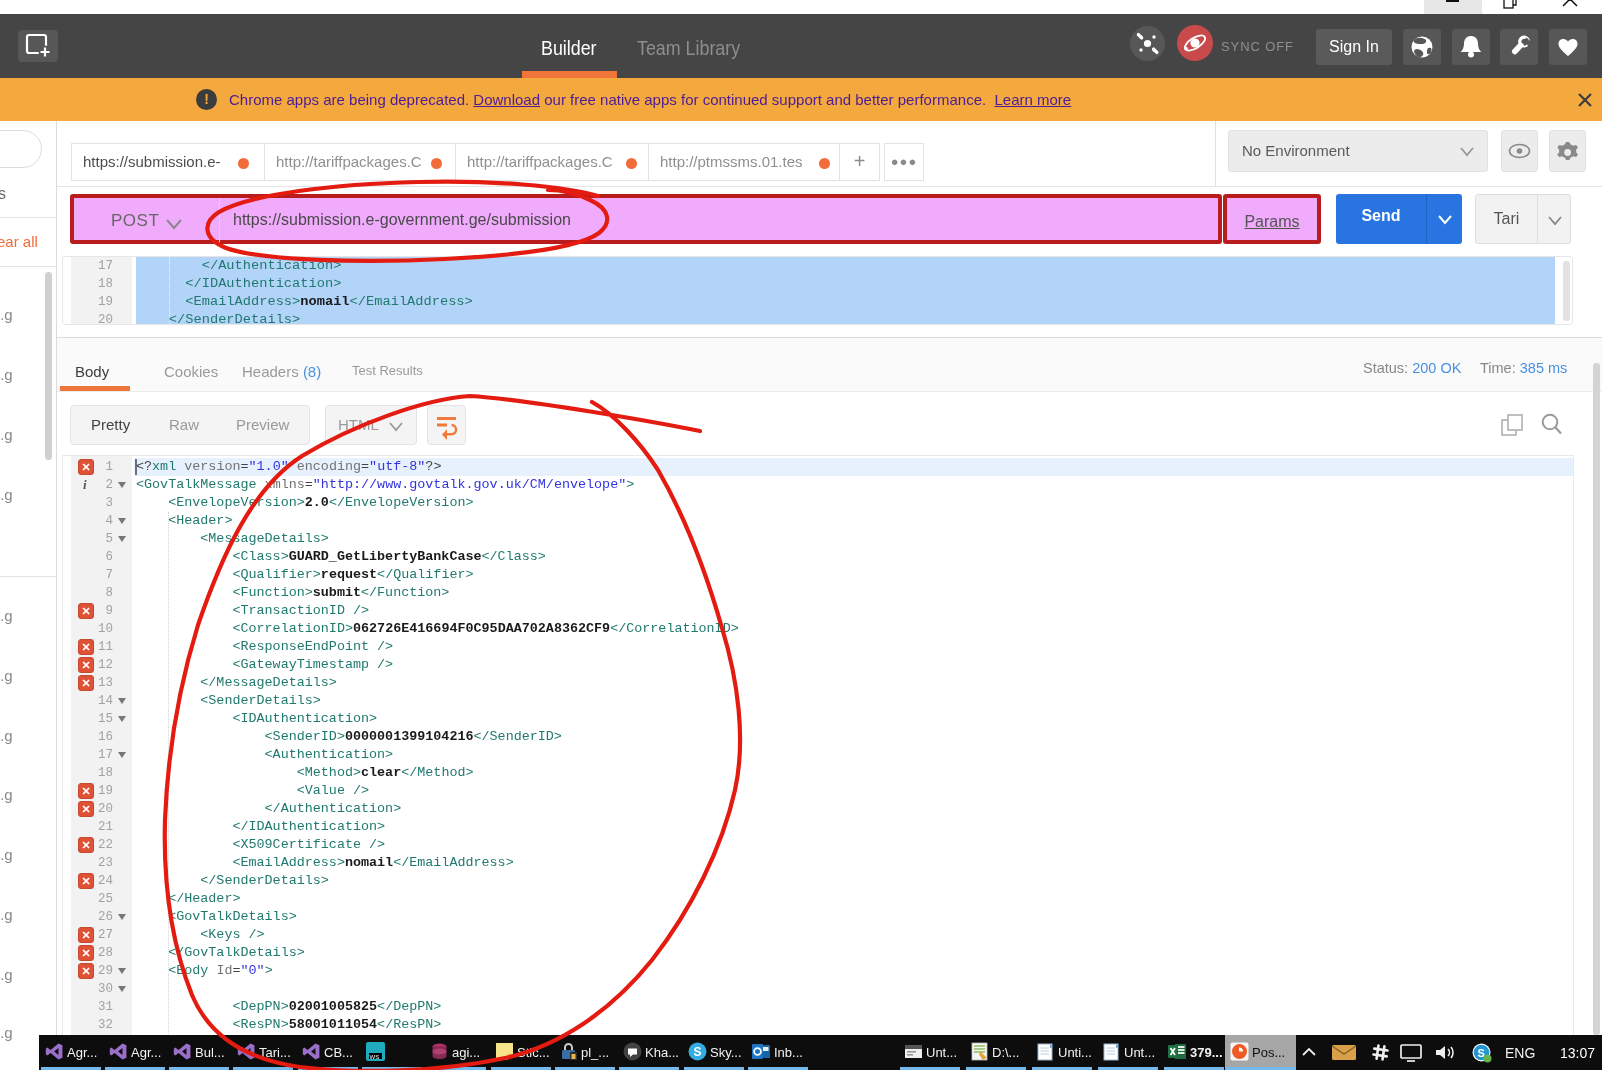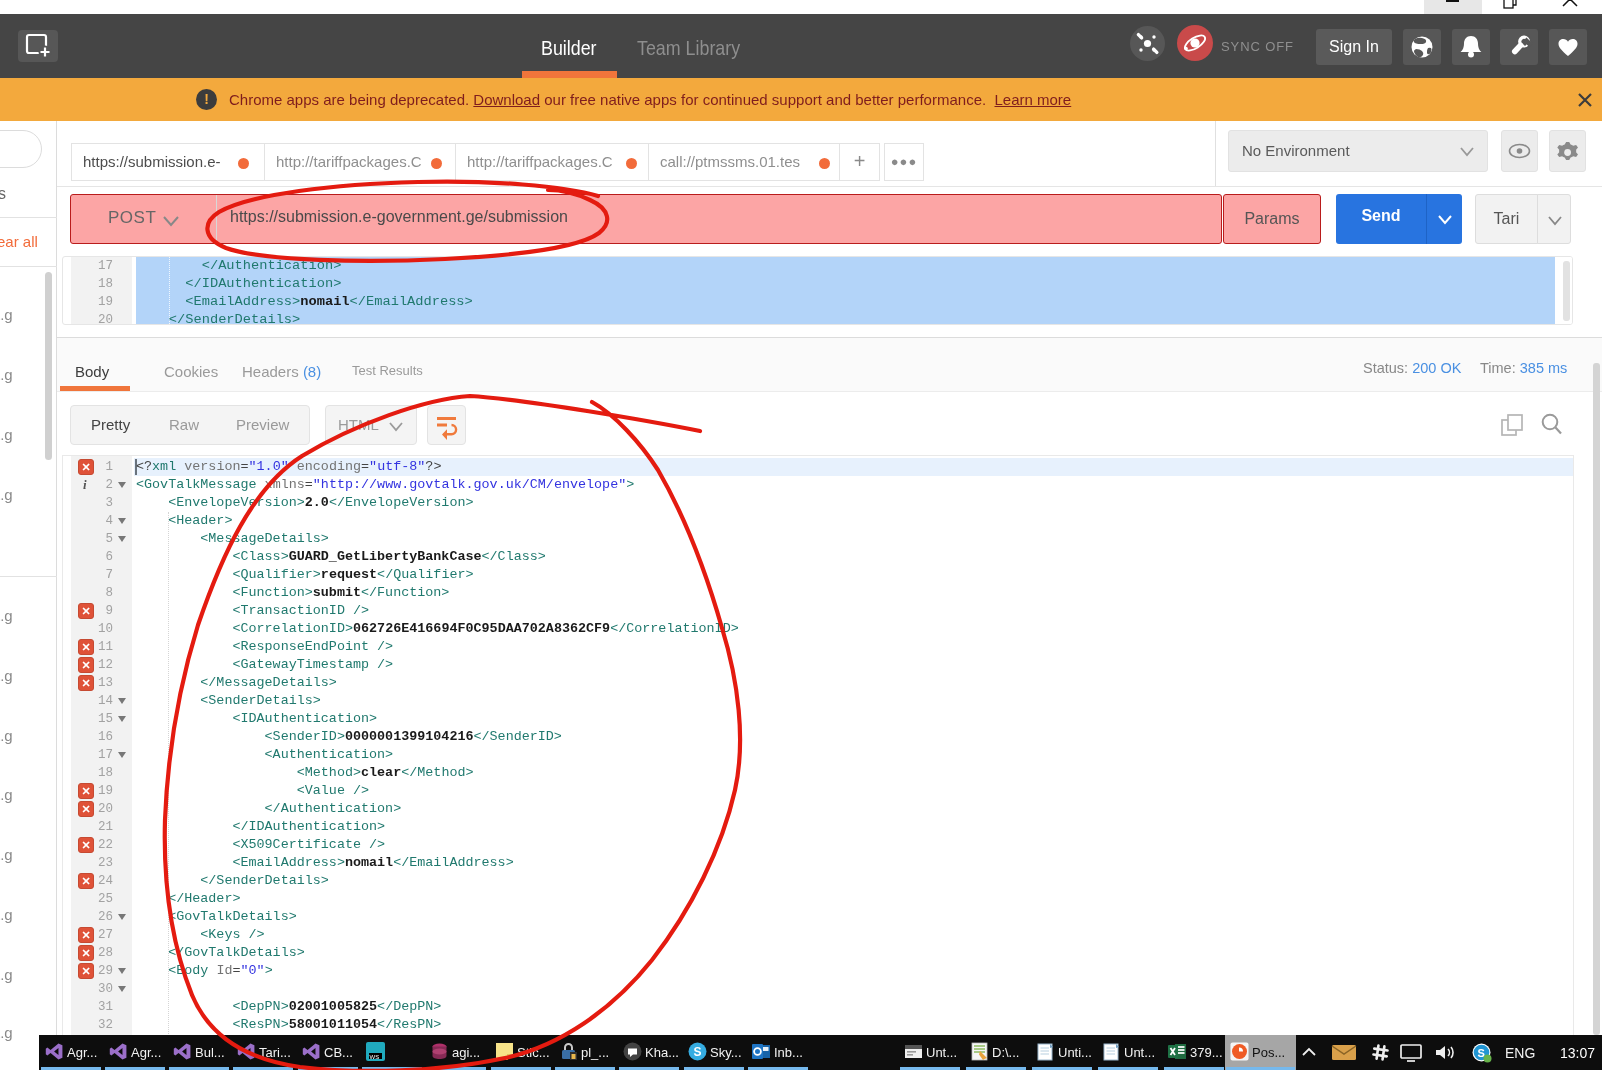--- a/index.html
+++ b/index.html
@@ -14,21 +14,21 @@
 
 #banner { left:0; top:78px; width:1602px; height:43px; background:#f3a93d; z-index:5; }
 
 #sidebar { left:0; top:121px; width:57px; height:914px; background:#fff; border-right:1px solid #dcdcdc; z-index:4; }
 .sbitem { position:absolute; left:-4px; color:#8a8a8a; font-size:15px; }
 
 .rtab { position:absolute; top:143px; height:38px; background:#fff; border:1px solid #e3e3e3; }
 .rtab .lbl { position:absolute; left:11px; top:9px; font-size:15px; white-space:nowrap; overflow:hidden; }
 .rtab .dot { position:absolute; top:14px; width:11px; height:11px; border-radius:50%; background:#f26b3a; }
 
-.grybtn { position:absolute; background:#fca5a5; border:1px solid #b91c1c; border-radius:3px; }
+.grybtn { position:absolute; background:#f0abfc; border:4px solid #b91c1c; border-radius:3px;text-decoration:underline; }
 
 .cmnum { position:absolute; right:0; color:#a2a2a2; font-family:"Liberation Mono",monospace; font-size:12.5px; }
 .xmark { position:absolute; left:0px; width:16px; height:16px; border-radius:3px; background:#df5238; border:1px solid #c64a32; color:#fff; text-align:center; font-size:11px; font-weight:bold; line-height:14px; font-family:"Liberation Sans",sans-serif; }
 .fold { position:absolute; width:0; height:0; border-left:4.5px solid transparent; border-right:4.5px solid transparent; border-top:6px solid #777; }
 .t { color:#20796e; }
 .a { color:#737373; }
 .s { color:#3333e0; }
 .m { color:#444; }
 .b { color:#1a1a1a; font-weight:bold; }
 .codeline { position:absolute; left:0; white-space:pre; }
@@ -97,21 +97,21 @@
           <path d="M19 4.5 a6 6 0 0 1 6 6 a6 6 0 0 1 -6 6 a6 6 0 0 1 -6 -6 a6 6 0 0 1 6 -6 Z M19 8 a2.6 2.6 0 0 0 0 5.2 L22.8 13.2 L22.8 8 Z" fill="#fff" fill-rule="evenodd"></path>
           <rect x="18" y="6" width="9" height="5" fill="#575757" transform="rotate(0)"></rect>
         </g>
       </svg></div>
 <div class="sqbtn" style="left:1549px"><svg width="38" height="36">
         <path d="M19 27 C13 22 9.5 18.5 9.5 14.8 C9.5 12 11.6 10 14.3 10 C16.3 10 18 11 19 12.8 C20 11 21.7 10 23.7 10 C26.4 10 28.5 12 28.5 14.8 C28.5 18.5 25 22 19 27 Z" fill="#fff"></path>
       </svg></div>
 </div>
 <div class="abs" id="banner">
 <div class="abs" style="left:196px;top:11px;width:21px;height:21px;border-radius:50%;background:#3c3c3c;color:#f3a93d;font-weight:bold;font-size:14px;text-align:center;line-height:21px">!</div>
-<div class="abs" style="left:229px;top:13px;font-size:15px;color:#7f1d1d;white-space:nowrap">Chrome apps are being deprecated. <span style="text-decoration:underline">Download</span> our free native apps for continued support and better performance.&nbsp; <span style="text-decoration:underline">Learn more</span></div>
+<div class="abs" style="left:229px;top:13px;font-size:15px;color:#4c1d95;white-space:nowrap">Chrome apps are being deprecated. <span style="text-decoration:underline">Download</span> our free native apps for continued support and better performance.&nbsp; <span style="text-decoration:underline">Learn more</span></div>
 <svg class="abs" style="left:1576px;top:13px" width="18" height="18">
       <path d="M3 3 L15 15 M15 3 L3 15" stroke="#3c3c3c" stroke-width="2.2"></path>
     </svg>
 </div>
 <div class="abs" id="sidebar">
 <div class="abs" style="left:-32px;top:9px;width:74px;height:38px;border:1px solid #dcdcdc;border-radius:19px;background:#fff"></div>
 <div class="abs" style="left:-2px;top:64px;font-size:16px;color:#666">s</div>
 <div class="abs" style="left:0;top:96px;width:57px;height:1px;background:#e2e2e2"></div>
 <div class="abs" style="left:-3px;top:112px;font-size:15px;color:#f26b3a">ear all</div>
 <div class="abs" style="left:0;top:145px;width:57px;height:1px;background:#e2e2e2"></div>
@@ -125,21 +125,21 @@
 </div>
 <div class="rtab" style="left:264px;width:196px">
 <div class="lbl" style="color:#8f8f8f;width:146px">http://tariffpackages.C</div>
 <div class="dot" style="left:166px"></div>
 </div>
 <div class="rtab" style="left:455px;width:200px">
 <div class="lbl" style="color:#8f8f8f;width:150px">http://tariffpackages.C</div>
 <div class="dot" style="left:170px"></div>
 </div>
 <div class="rtab" style="left:648px;width:200px">
-<div class="lbl" style="color:#8f8f8f;width:150px">call://ptmssms.01.tes</div>
+<div class="lbl" style="color:#8f8f8f;width:150px">http://ptmssms.01.tes</div>
 <div class="dot" style="left:170px"></div>
 </div>
 <div class="rtab" style="left:839px;width:41px;color:#8a8a8a;font-size:20px;text-align:center;line-height:34px">+</div>
 <div class="rtab" style="left:884px;width:40px;color:#8a8a8a;font-size:13px;text-align:center;line-height:36px;letter-spacing:1px">●●●</div>
 <div class="abs" style="left:1215px;top:121px;width:1px;height:65px;background:#e0e0e0"></div>
 <div class="abs" style="left:1228px;top:130px;width:260px;height:42px;background:#ececec;border:1px solid #e2e2e2;border-radius:3px">
     <div class="abs" style="left:13px;top:11px;font-size:15px;color:#5a5a5a">No Environment</div>
     <svg class="abs" style="left:230px;top:15px" width="16" height="12">
       <path d="M2 2 L8 9 L14 2" stroke="#999" stroke-width="1.8" fill="none"></path>
     </svg>
@@ -451,21 +451,21 @@
     </div>
 <div class="tbi" style="left:1058px;width:62px;">
       <svg class="ic" style="left:5px" width="19" height="19">
         <rect x="2" y="2" width="14" height="16" fill="#fff" stroke="#9ab6cc" stroke-width="1"></rect>
         <path d="M4.5 6 H13 M4.5 9 H13 M4.5 12 H13" stroke="#b7cfe0" stroke-width="1.2"></path>
         <path d="M14 2 l3 3 l-3 1 Z" fill="#6f9cc0"></path>
       </svg>
       <div class="txt" style="color:#f2f2f2">Unt...</div>
       <div class="ul"></div>
     </div>
-<div class="tbi" style="left:1124px;width:62px;">
+<div class="tbi" style="left:1124px;width:62px;font-weight:bold;">
       <svg class="ic" style="left:5px" width="19" height="19">
         <rect x="7" y="2" width="11" height="15" fill="#1f6b40"></rect>
         <rect x="8.5" y="4" width="8" height="2" fill="#fff" opacity="0.85"></rect>
         <rect x="8.5" y="7" width="8" height="2" fill="#fff" opacity="0.85"></rect>
         <rect x="8.5" y="10" width="8" height="2" fill="#fff" opacity="0.85"></rect>
         <rect x="0" y="3" width="10" height="13" rx="1" fill="#1e7145"></rect>
         <path d="M2.5 6 L7 13 M7 6 L2.5 13" stroke="#fff" stroke-width="1.8"></path>
       </svg>
       <div class="txt" style="color:#f2f2f2">379...</div>
       <div class="ul"></div>

